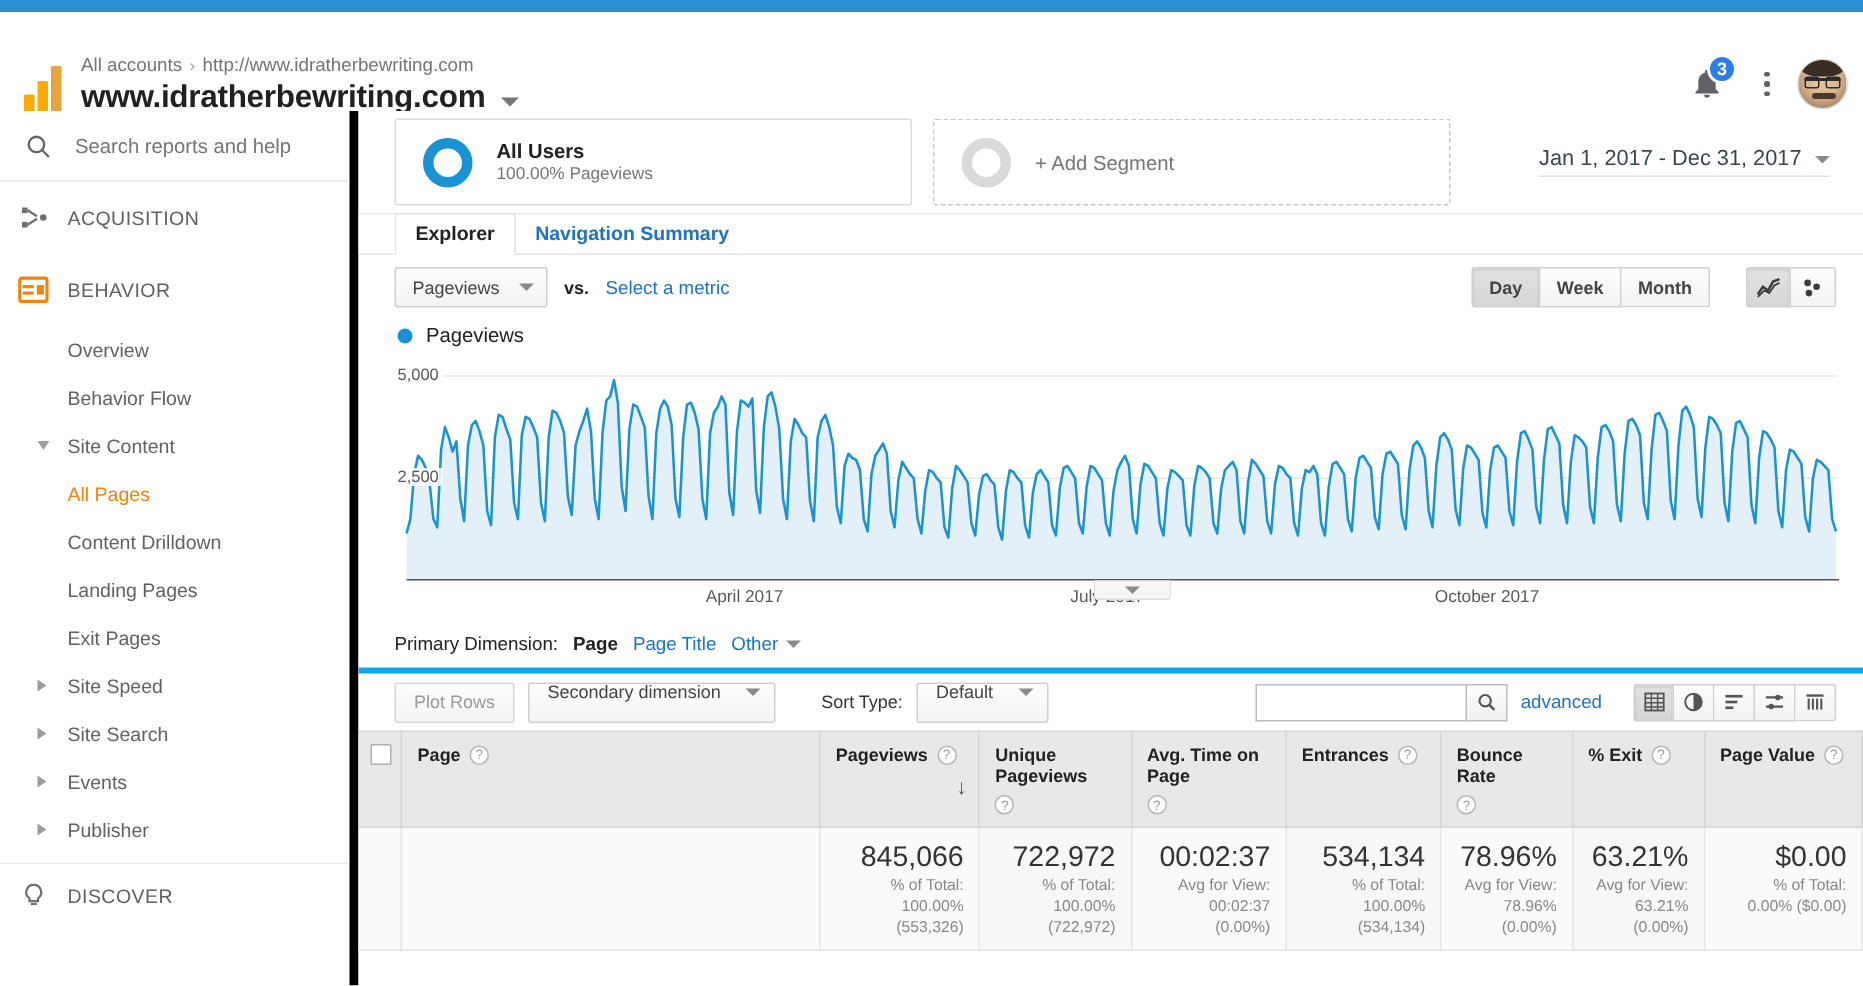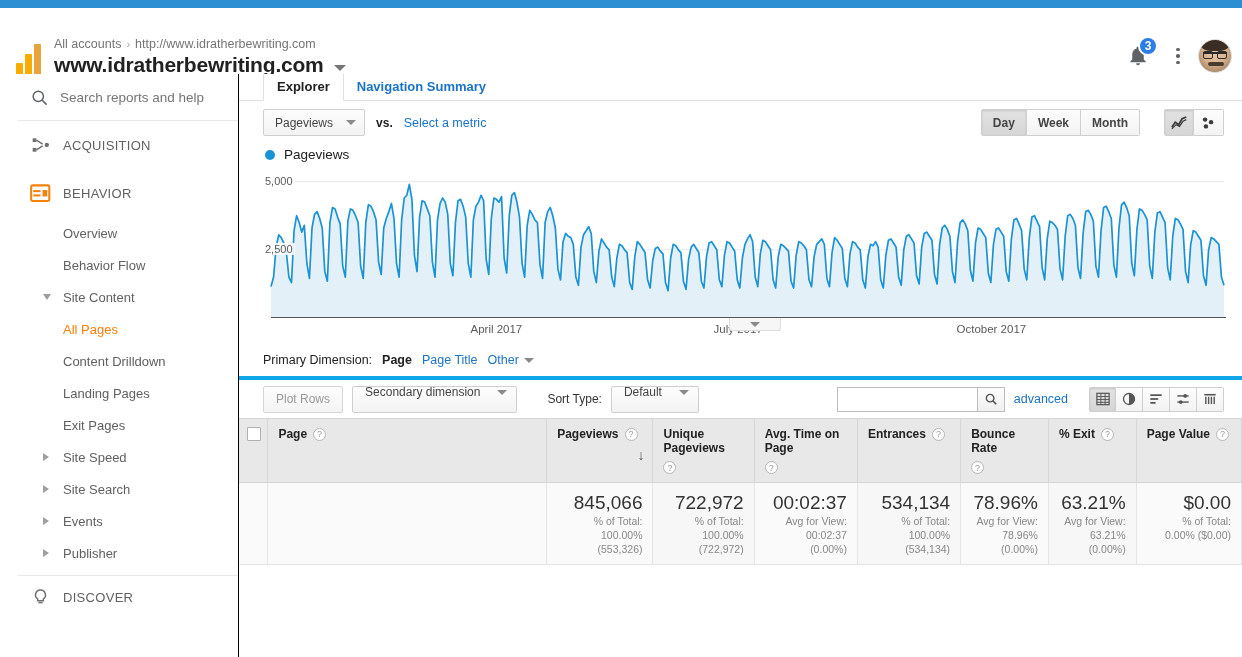--- a/index.html
+++ b/index.html
@@ -73,21 +73,21 @@
   .avatar .lensL { position:absolute; top:11px; left:4px; width:10px; height:8px;
                    border:1.5px solid #2b2b2b; border-radius:2px; }
   .avatar .lensR { position:absolute; top:11px; right:4px; width:10px; height:8px;
                    border:1.5px solid #2b2b2b; border-radius:2px; }
   .avatar .stache { position:absolute; top:22px; left:9px; width:16px; height:4px;
                     background:#4a3a2c; border-radius:2px; }
 
   
   .sidebar {
     position: absolute; top: 74px; left: 0; width: 239px; height: 583px;
-    background: #fff; border-right: 1px solid #000000; overflow: hidden; padding-left: 18px;
+    background: #fff; border-right: 6px solid #000000; overflow: hidden;
   }
   .search-row {
     height: 47px; display: flex; align-items: center;
     border-bottom: 1px solid #e8e8e8; padding-left: 3px;
   }
   .search-icon-box { width: 45px; display: flex; justify-content: center; }
   .search-input {
     border: none; outline: none; font-size: 13.5px; color: #616161;
     font-family: "Liberation Sans", sans-serif; background: transparent; width: 180px;
   }
@@ -443,20 +443,39 @@
             <path fill="none" stroke="#707070" stroke-width="1.9" d="M12 2.5a6.2 6.2 0 0 0-3.6 11.3v2.4h7.2v-2.4A6.2 6.2 0 0 0 12 2.5z"></path>
             <rect x="9.4" y="17.6" width="5.2" height="1.8" fill="#707070"></rect>
           </svg>
       </div>
       <div class="nav-label">DISCOVER</div>
     </div>
   </div>
 
   <div class="main">
 
+    <div class="seg-bar">
+      <div class="segment-card">
+        <div class="donut"></div>
+        <div>
+          <div class="seg-title">All Users</div>
+          <div class="seg-sub">100.00% Pageviews</div>
+        </div>
+      </div>
+      <div class="segment-card add">
+        <div class="donut empty"></div>
+        <div class="seg-add-label">+ Add Segment</div>
+      </div>
+      <div class="daterange-wrap">
+        <div class="daterange">
+          <span>Jan 1, 2017 - Dec 31, 2017</span>
+          <span class="caret-sm"></span>
+        </div>
+      </div>
+    </div>
 
     <div class="tabs-row">
       <div class="tab active">Explorer</div>
       <div class="tab link">Navigation Summary</div>
     </div>
 
     <div class="metric-row">
       <div class="select-btn">
         <span>Pageviews</span>
         <span class="caret-sm"></span>

